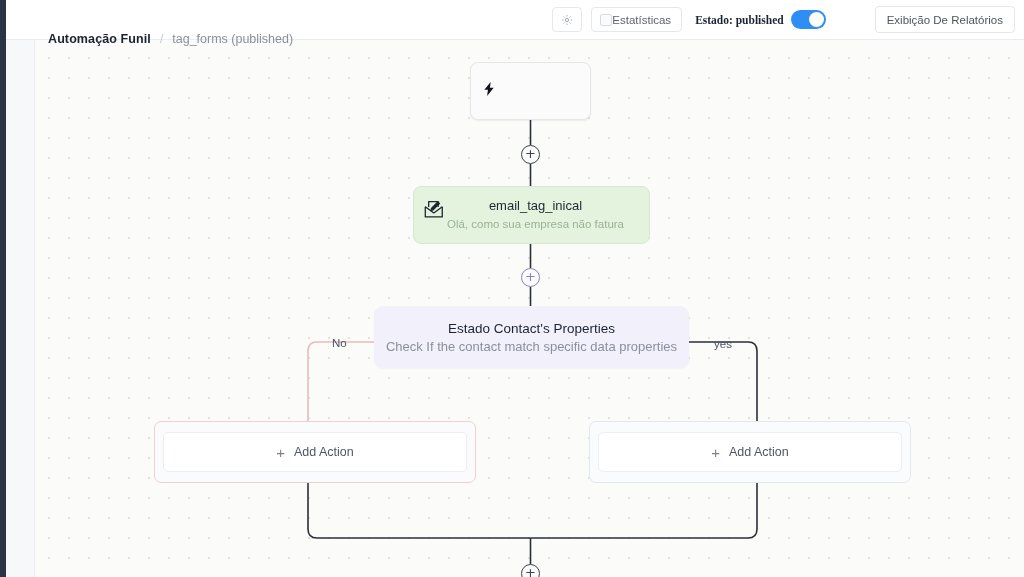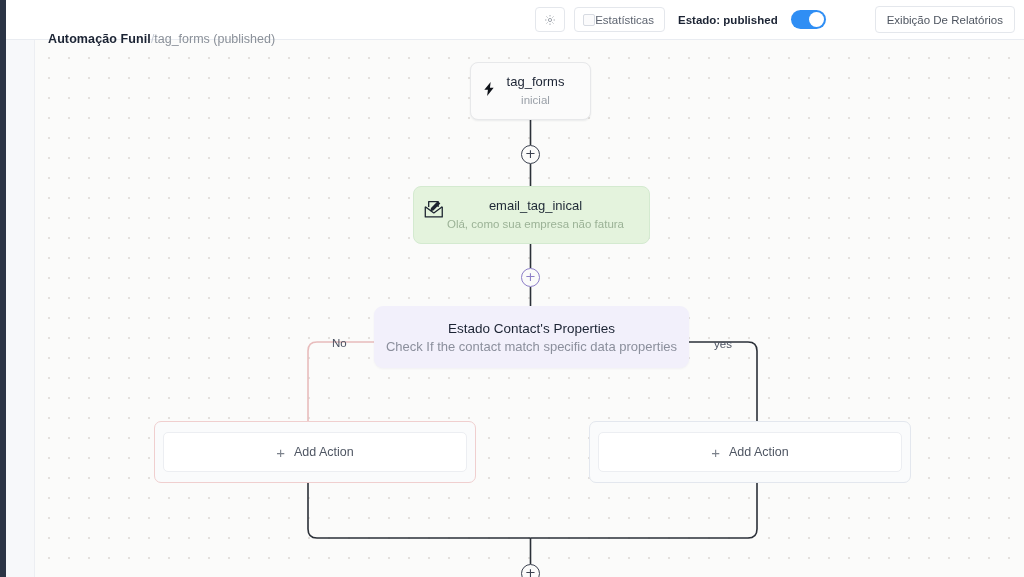--- a/index.html
+++ b/index.html
@@ -49,20 +49,21 @@
     border-bottom: 1px solid #e9ecf1;
     box-sizing: border-box;
     display: flex;
     align-items: center;
     z-index: 35;
   }
   .breadcrumb {
     display: flex;
     align-items: flex-start;
     margin-left: 42px;
+    gap: 9px;
     white-space: nowrap;
     margin-top: 38px;
   }
   .bc-title {
     font-size: 12.5px;
     font-weight: bold;
     color: #1b2333;
     letter-spacing: .1px;
   }
   .bc-sep {
@@ -114,22 +115,23 @@
     background: #fbfbfc;
     flex: 0 0 auto;
   }
   .stats-label {
     font-size: 11.5px;
     color: #5d6470;
   }
   .state-wrap {
     display: flex;
     align-items: center;
-    gap: 13px;
+    gap: 7px;
     margin-left: 4px;
+    font-family: Liberation Serif, serif;
   }
   .state-label {
     font-size: 11.5px;
     font-weight: bold;
     color: #1b2333;
     white-space: nowrap;
   }
   .toggle {
     width: 35px; height: 19px;
     border-radius: 10px;
@@ -402,24 +404,20 @@
 
       <path d="M273 443 L273 489 Q273 498 282 498 L495.5 498" stroke="#2b3038" stroke-width="1.6" fill="none"></path>
       <path d="M722 443 L722 489 Q722 498 713 498 L495.5 498" stroke="#2b3038" stroke-width="1.6" fill="none"></path>
       <path d="M495.5 498 L495.5 524" stroke="#2b3038" stroke-width="1.6" fill="none"></path>
     </svg>
 
     <div class="node node-trigger">
       <svg class="bolt" viewBox="0 0 24 24" fill="currentColor">
         <path d="M14.5 1.5 L5 13.2 h5.4 L9.2 22.5 L19 10.2 h-5.6 z"></path>
       </svg>
-      <div class="txts">
-        <div class="node-title">tag_forms</div>
-        <div class="node-sub">inicial</div>
-      </div>
     </div>
 
     <div class="node node-email">
       <svg class="env" viewBox="0 0 24 24" fill="none" stroke="currentColor" stroke-width="1.4" stroke-linejoin="round">
         <path d="M2.5 8.5 L2.5 19.5 L21 19.5 L21 8.5"></path>
         <path d="M2.5 8.5 L11.8 15.2 L21 8.5"></path>
         <path d="M6.2 8.6 L6.2 2.8 L16.5 2.8 L16.5 8.6"></path>
         <path d="M16.2 2.2 L18.9 4.9 L11.3 12.6 L7.9 13.4 L8.7 9.9 z" fill="currentColor" stroke="none"></path>
       </svg>
       <div class="txts">

